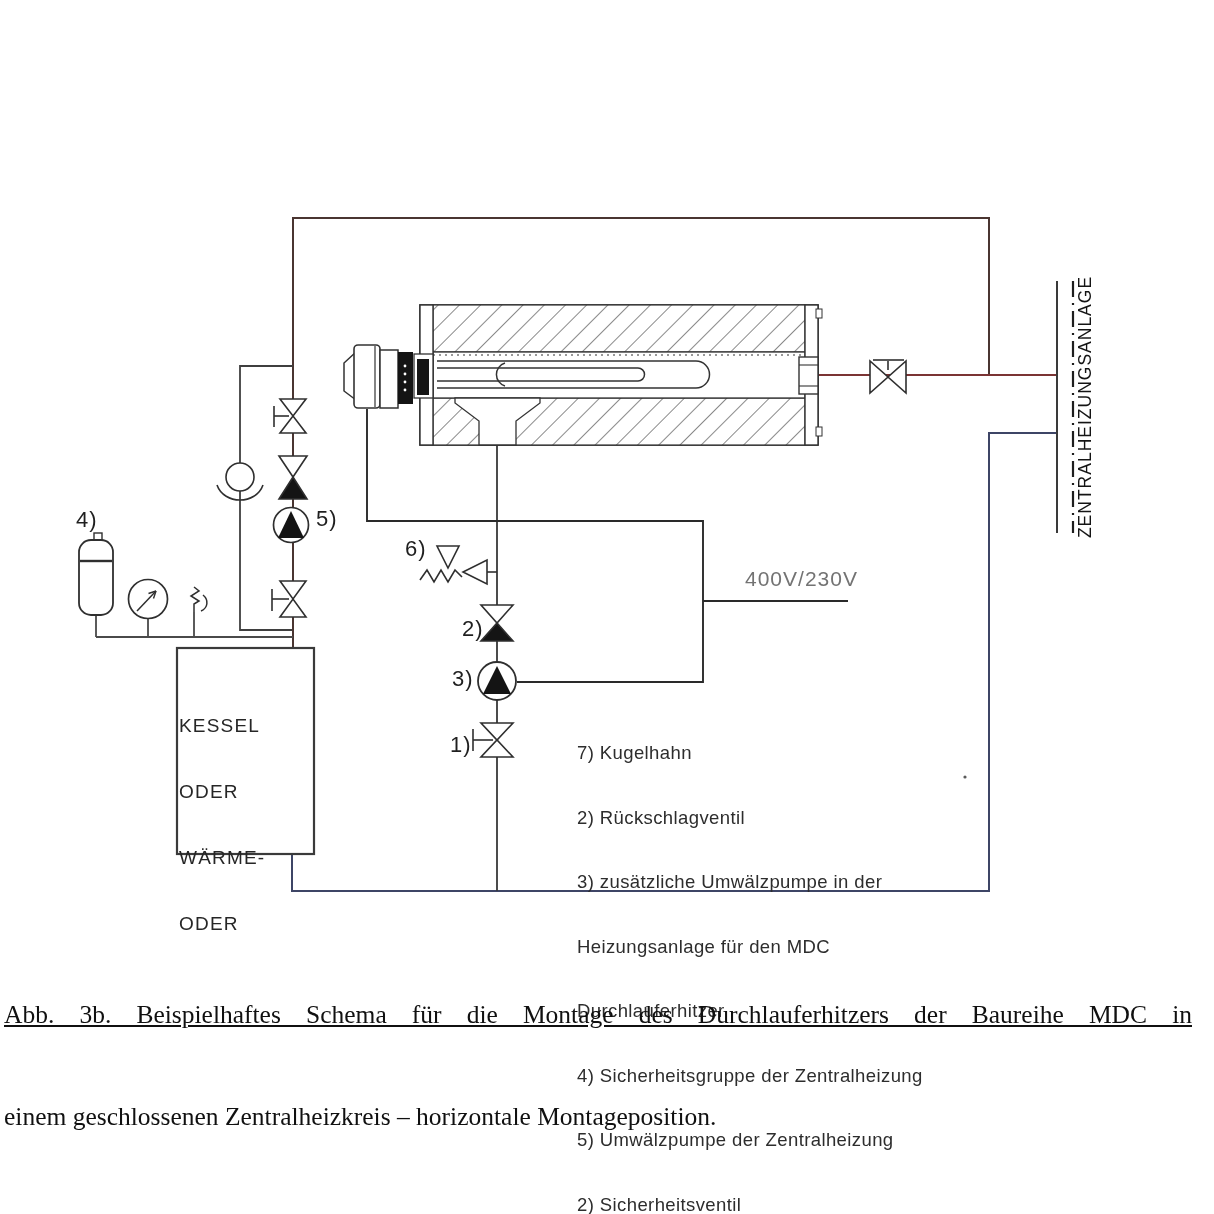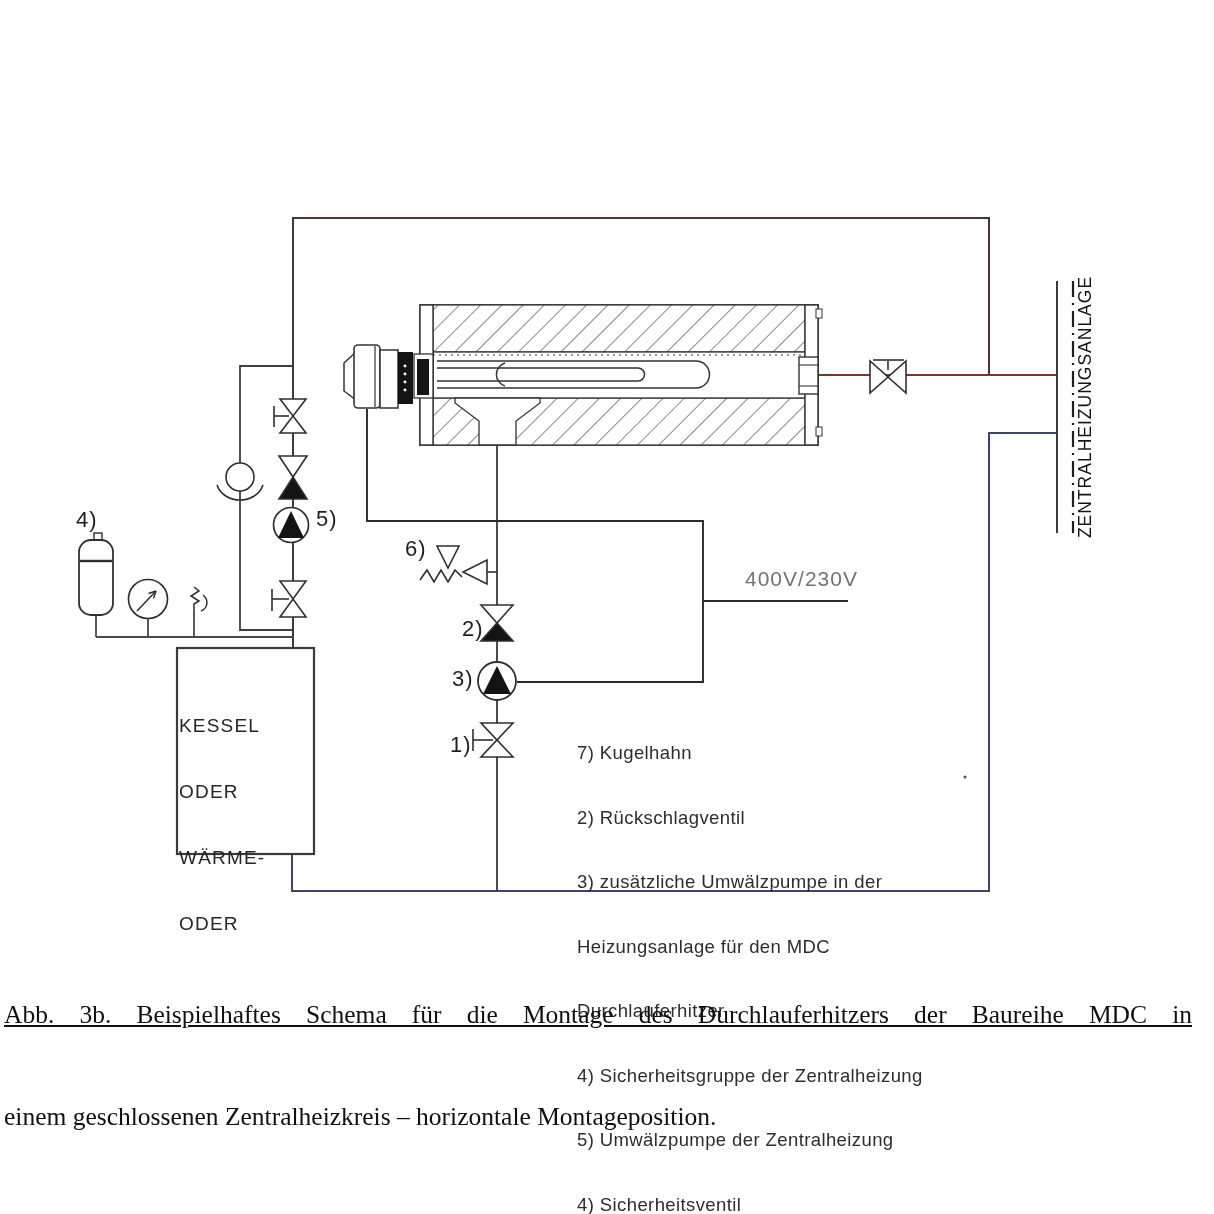--- a/index.html
+++ b/index.html
@@ -204,21 +204,21 @@
 </div>
 
 <div class="txt" id="legend">
   <div>7) Kugelhahn</div>
   <div>2) Rückschlagventil</div>
   <div>3) zusätzliche Umwälzpumpe in der</div>
   <div>Heizungsanlage für den MDC</div>
   <div>Durchlauferhitzer</div>
   <div>4) Sicherheitsgruppe der Zentralheizung</div>
   <div>5) Umwälzpumpe der Zentralheizung</div>
-  <div>4) Sicherheitsventil</div>
+  <div>2) Sicherheitsventil</div>
 </div>
 
 <div class="txt" id="caption">
   <div class="j">Abb. 3b. Beispielhaftes Schema für die Montage des Durchlauferhitzers der Baureihe MDC in</div>
   <div class="l2">einem geschlossenen Zentralheizkreis – horizontale Montageposition.</div>
 </div>
 
 </div>
 
 </body></html>

